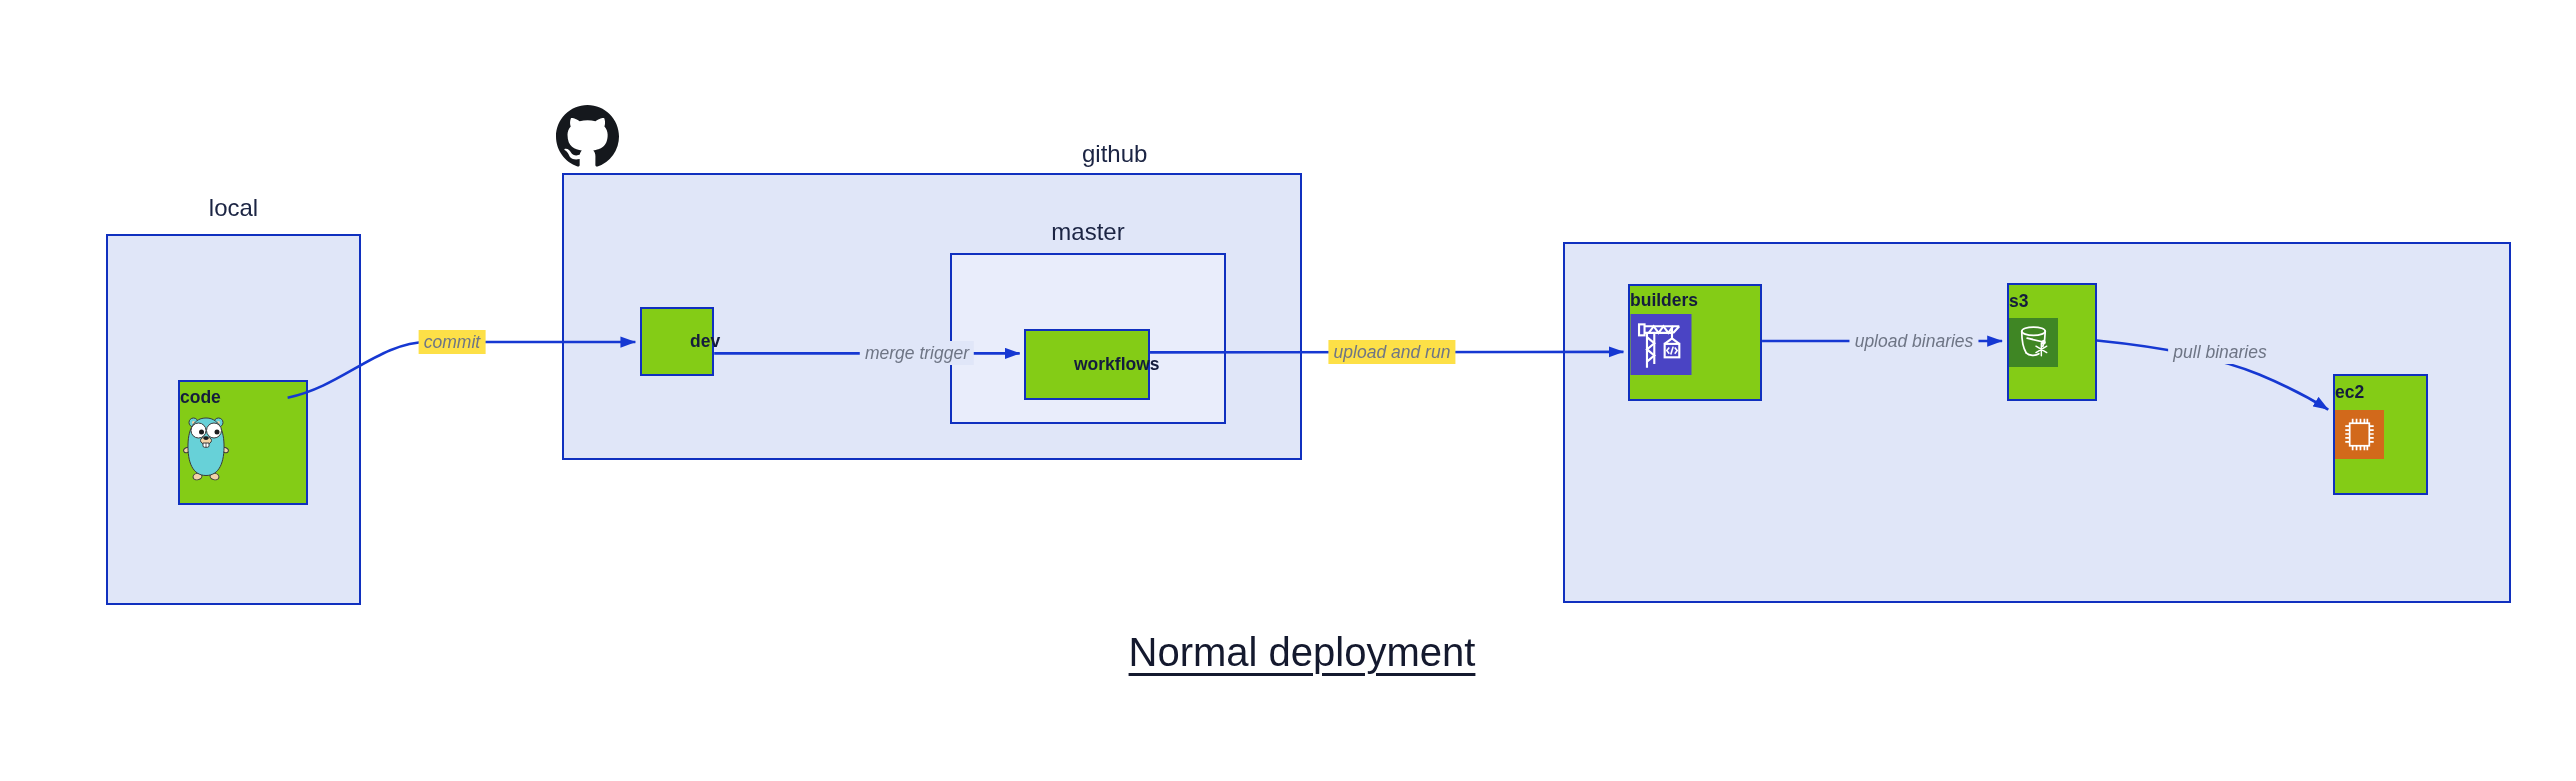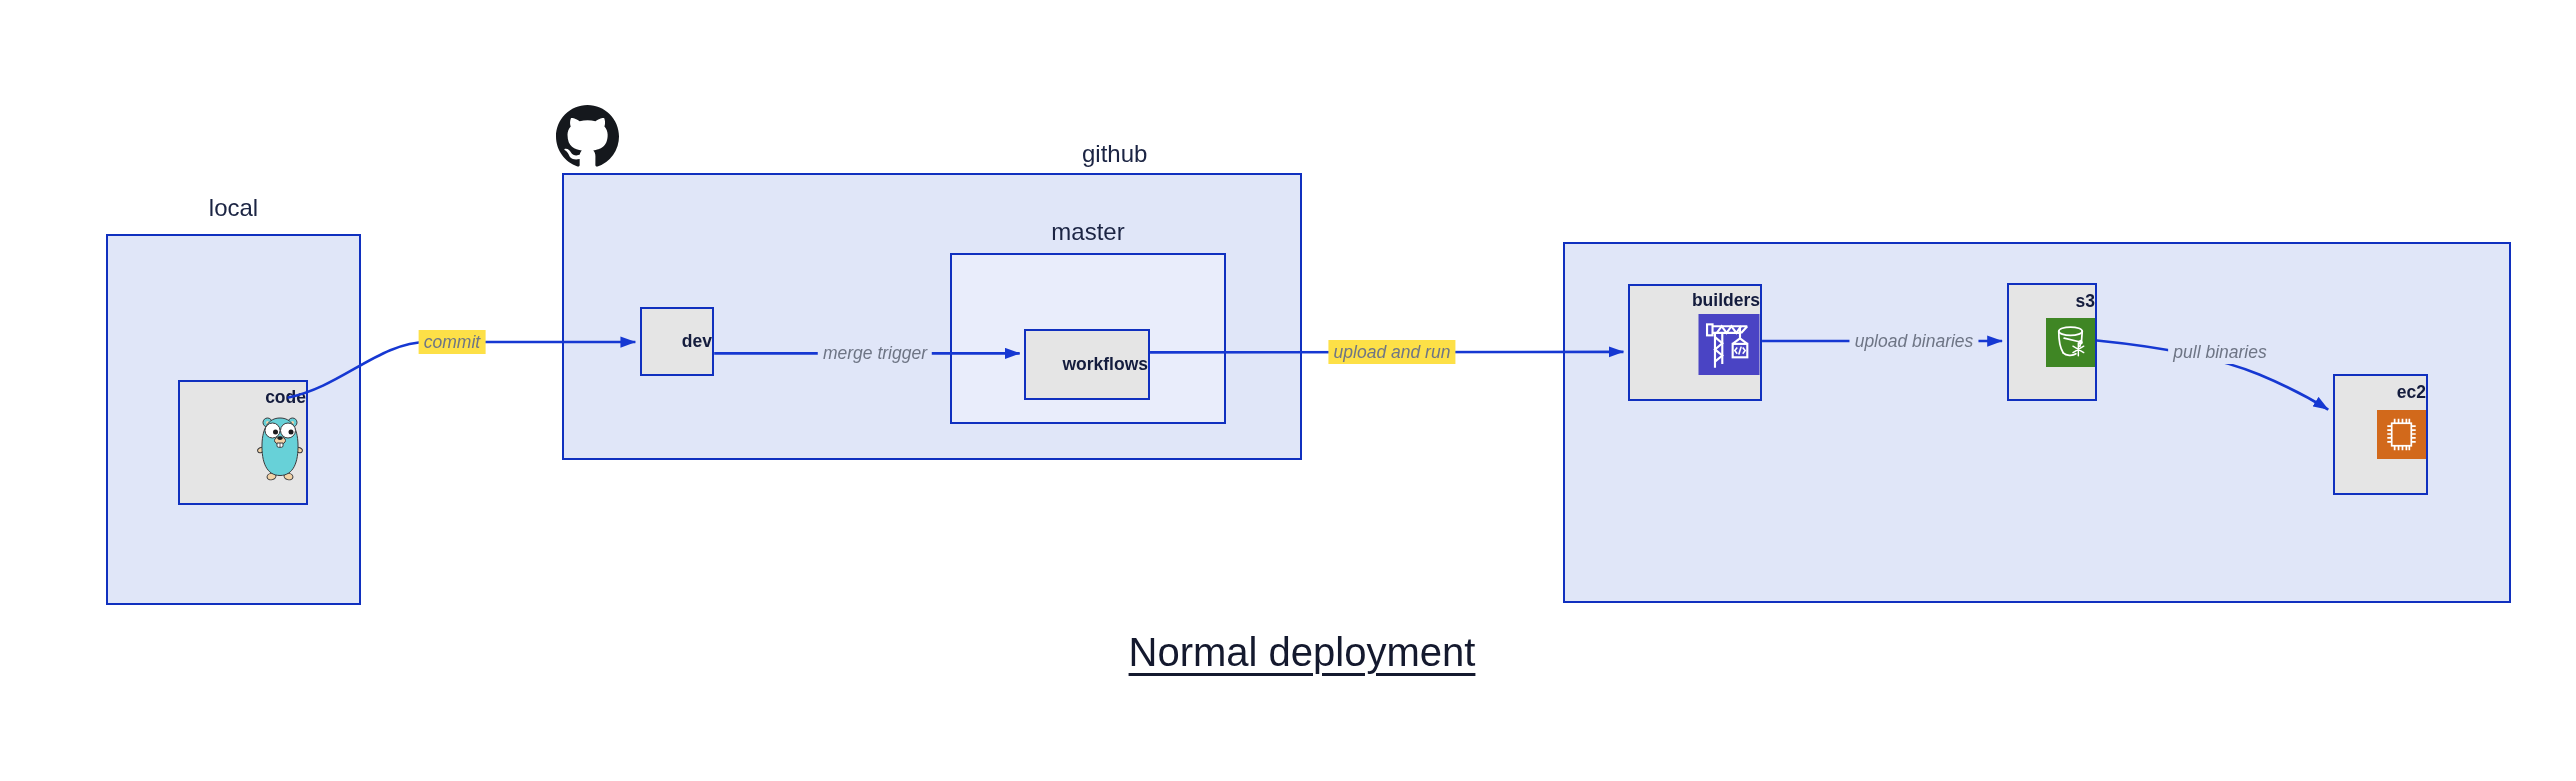--- a/index.html
+++ b/index.html
@@ -15,24 +15,24 @@
     position:absolute;
     background:#e0e6f8;
     border:2.6px solid #1030bf;
     box-sizing:border-box;
     z-index:1;
   }
   .gbox.master{background:#e9edfb;z-index:2;}
   
   .node{
     position:absolute;
-    background:#e5e5e5;
+    background:#84cc16;
     border:2.6px solid #1030bf;
     box-sizing:border-box;
-    display:flex;flex-direction:column;align-items:flex-end;
+    display:flex;flex-direction:column;align-items:flex-start;
     z-index:3;
   }
   .node.center{justify-content:center;padding-left:48px;}
   
   .glabel{
     position:absolute;
     color:#1b2443;
     font-size:24px;line-height:1.15;
     z-index:1;
   }
@@ -196,21 +196,21 @@
     <g stroke="#1638d2" stroke-width="5" fill="none">
       <path d="M 558 772 C 665 750, 735 664, 830 664 L 1233 664" marker-end="url(#ah)"></path>
       <path d="M 1386 686 L 1979 686" marker-end="url(#ah)"></path>
       <path d="M 2232 684 L 3151 683" marker-end="url(#ah)"></path>
       <path d="M 3420 662 L 3886 662" marker-end="url(#ah)"></path>
       <path d="M 4070 661 C 4180 672, 4300 692, 4385 727 C 4445 752, 4482 772, 4519 795" marker-end="url(#ah)"></path>
     </g>
   </svg>
 
   <div class="elabel on-white" style="left:452px;top:342px;">commit</div>
-  <div class="elabel on-fill" style="left:875px;top:353px;font-style:italic;">merge trigger</div>
+  <div class="elabel on-fill" style="left:917px;top:353px;font-style:italic;">merge trigger</div>
   <div class="elabel on-white" style="left:1392px;top:352px;">upload and run</div>
   <div class="elabel on-fill" style="left:1887px;top:341px;margin-left:27px;">upload binaries</div>
   <div class="elabel on-fill" style="left:2220px;top:352px;">pull binaries</div>
 
   <div class="title">
     <span>Normal deployment</span>
   </div>
 
 </div>
 

